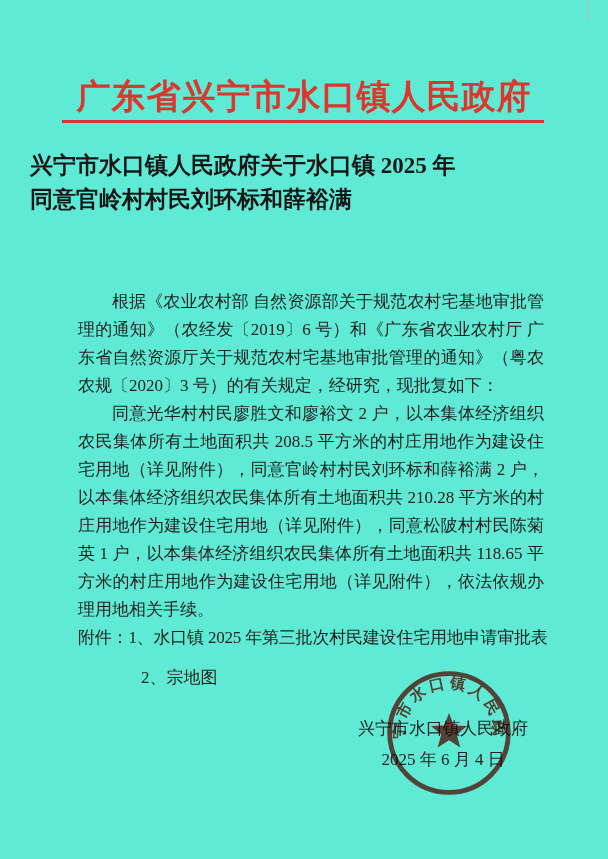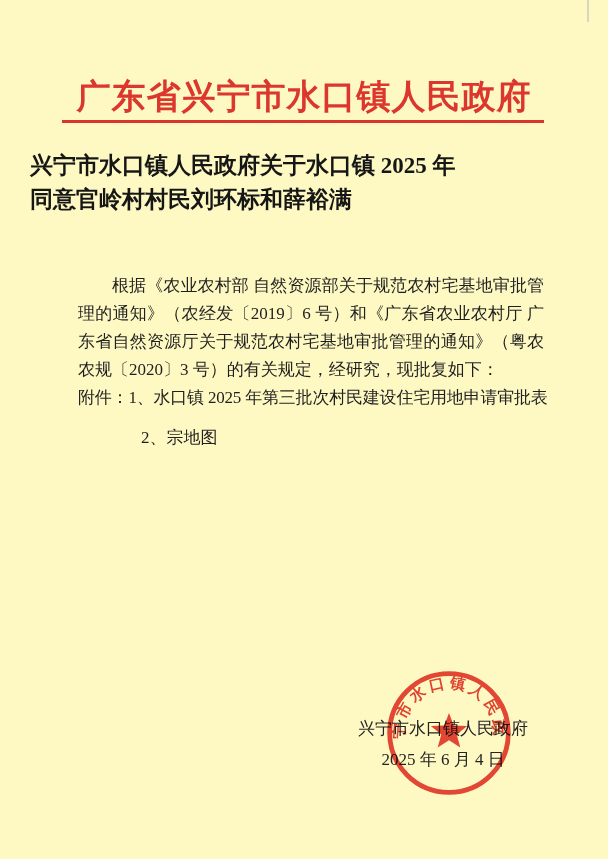--- a/index.html
+++ b/index.html
@@ -1,19 +1,19 @@
 <!DOCTYPE html>
 <html><head>
 <meta charset="utf-8">
 <style>
   html,body { margin:0; padding:0; background:#ffffff; }
   .page {
     position:relative;
     width:608px; height:859px;
-    background:#fef9c3;
+    background:#5eead4;
     font-family:"Liberation Serif", serif;
     overflow:hidden;
     color:#1d1d1d;
   }
   .scan-artifact {
     position:absolute; left:587px; top:0; width:2px; height:22px;
     background:#b9b9b9; opacity:.55;
   }
   .letterhead {
     position:absolute; top:74px; left:0; right:0;
@@ -31,21 +31,21 @@
     text-align:left;
     font-size:23px; font-weight:700; line-height:34px;
     color:#161616;
   }
   .doc-number {
     position:absolute; top:229px; right:124px;
     font-size:14.5px; font-style:italic; letter-spacing:1.5px;
     color:#2a2a2a;
   }
   .body-text {
-    position:absolute; top:272px; left:78px; width:466px;
+    position:absolute; top:288px; left:78px; width:466px;
     font-size:17px; line-height:28px;
     text-align:justify;
     color:#1f1f1f;
   }
   .body-text p { margin:0; text-indent:2em; }
   .att-line1 { margin:0; white-space:nowrap; letter-spacing:-0.2px; }
   .att-line2 { margin:12px; padding-left:3em; }
   .signature-block {
     position:absolute; top:713px; right:80px;
     text-align:center;
@@ -74,20 +74,21 @@
   <div class="letterhead-rule"></div>
 
   <div class="doc-title">
     <div>兴宁市水口镇人民政府关于水口镇 2025 年</div>
     <div>同意官岭村村民刘环标和薛裕满</div>
   </div>
 
 
   <div class="body-text">
     <p>根据《农业农村部 自然资源部关于规范农村宅基地审批管理的通知》（农经发〔2019〕6 号）和《广东省农业农村厅 广东省自然资源厅关于规范农村宅基地审批管理的通知》（粤农农规〔2020〕3 号）的有关规定，经研究，现批复如下：</p>
+    <p>同意光华村村民廖胜文和廖裕文 2 户，以本集体经济组织农民集体所有土地面积共 208.5 平方米的村庄用地作为建设住宅用地（详见附件），同意官岭村村民刘环标和薛裕满 2 户，以本集体经济组织农民集体所有土地面积共 210.28 平方米的村庄用地作为建设住宅用地（详见附件），同意松陂村村民陈菊英 1 户，以本集体经济组织农民集体所有土地面积共 118.65 平方米的村庄用地作为建设住宅用地（详见附件），依法依规办理用地相关手续。</p>
     <div class="att-line1"><span>附件：</span><span>1、水口镇 2025 年第三批次村民建设住宅用地申请审批表</span></div>
     <div class="att-line2">2、宗地图</div>
   </div>
 
   <div class="signature-block">
     <div>兴宁市水口镇人民政府</div>
     <div>2025 年 6 月 4 日</div>
   </div>
 
   <svg class="seal" viewBox="0 0 140 140" xmlns="http://www.w3.org/2000/svg">

